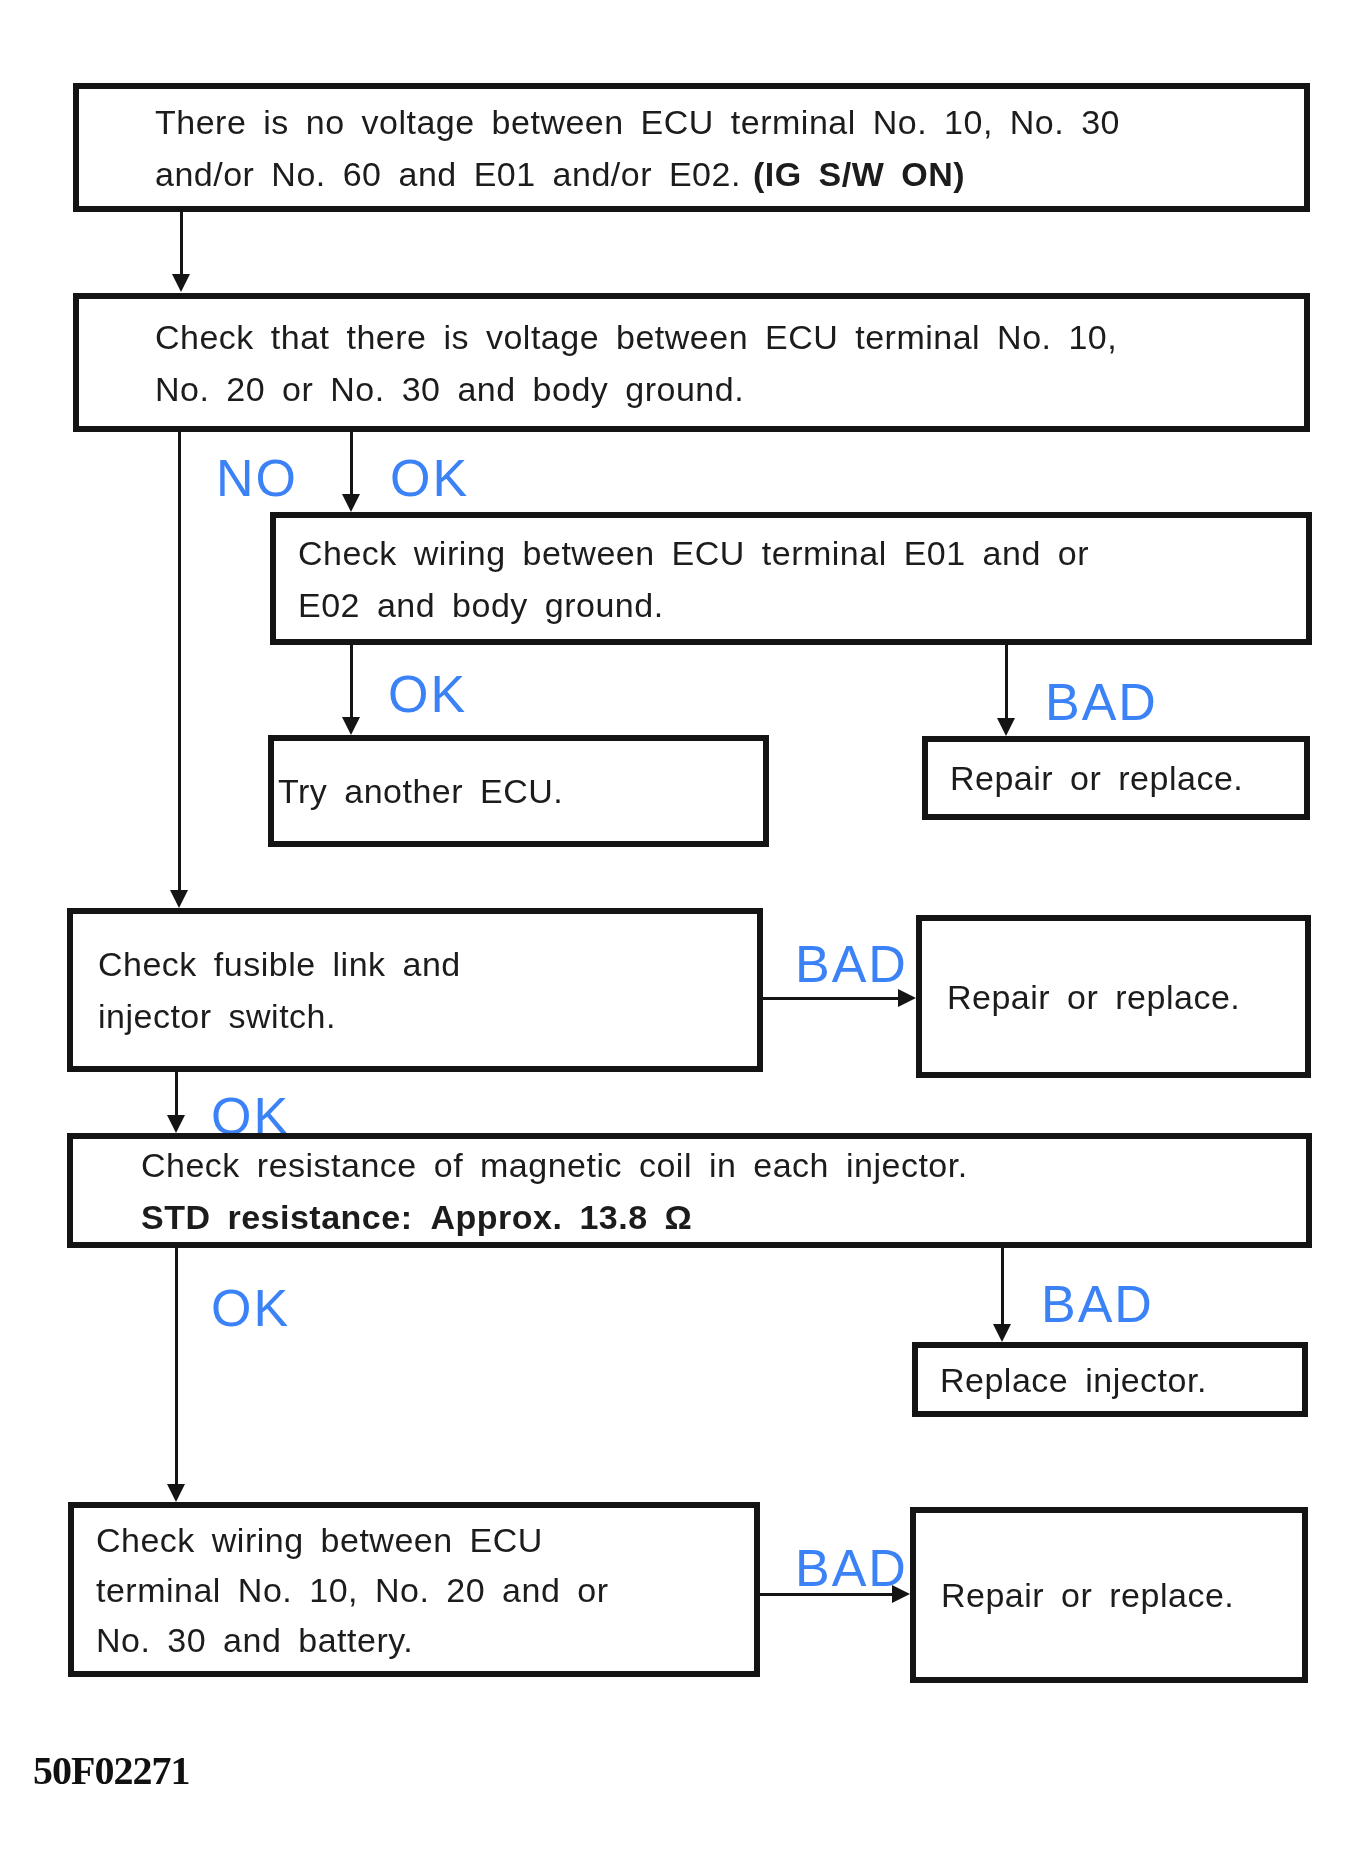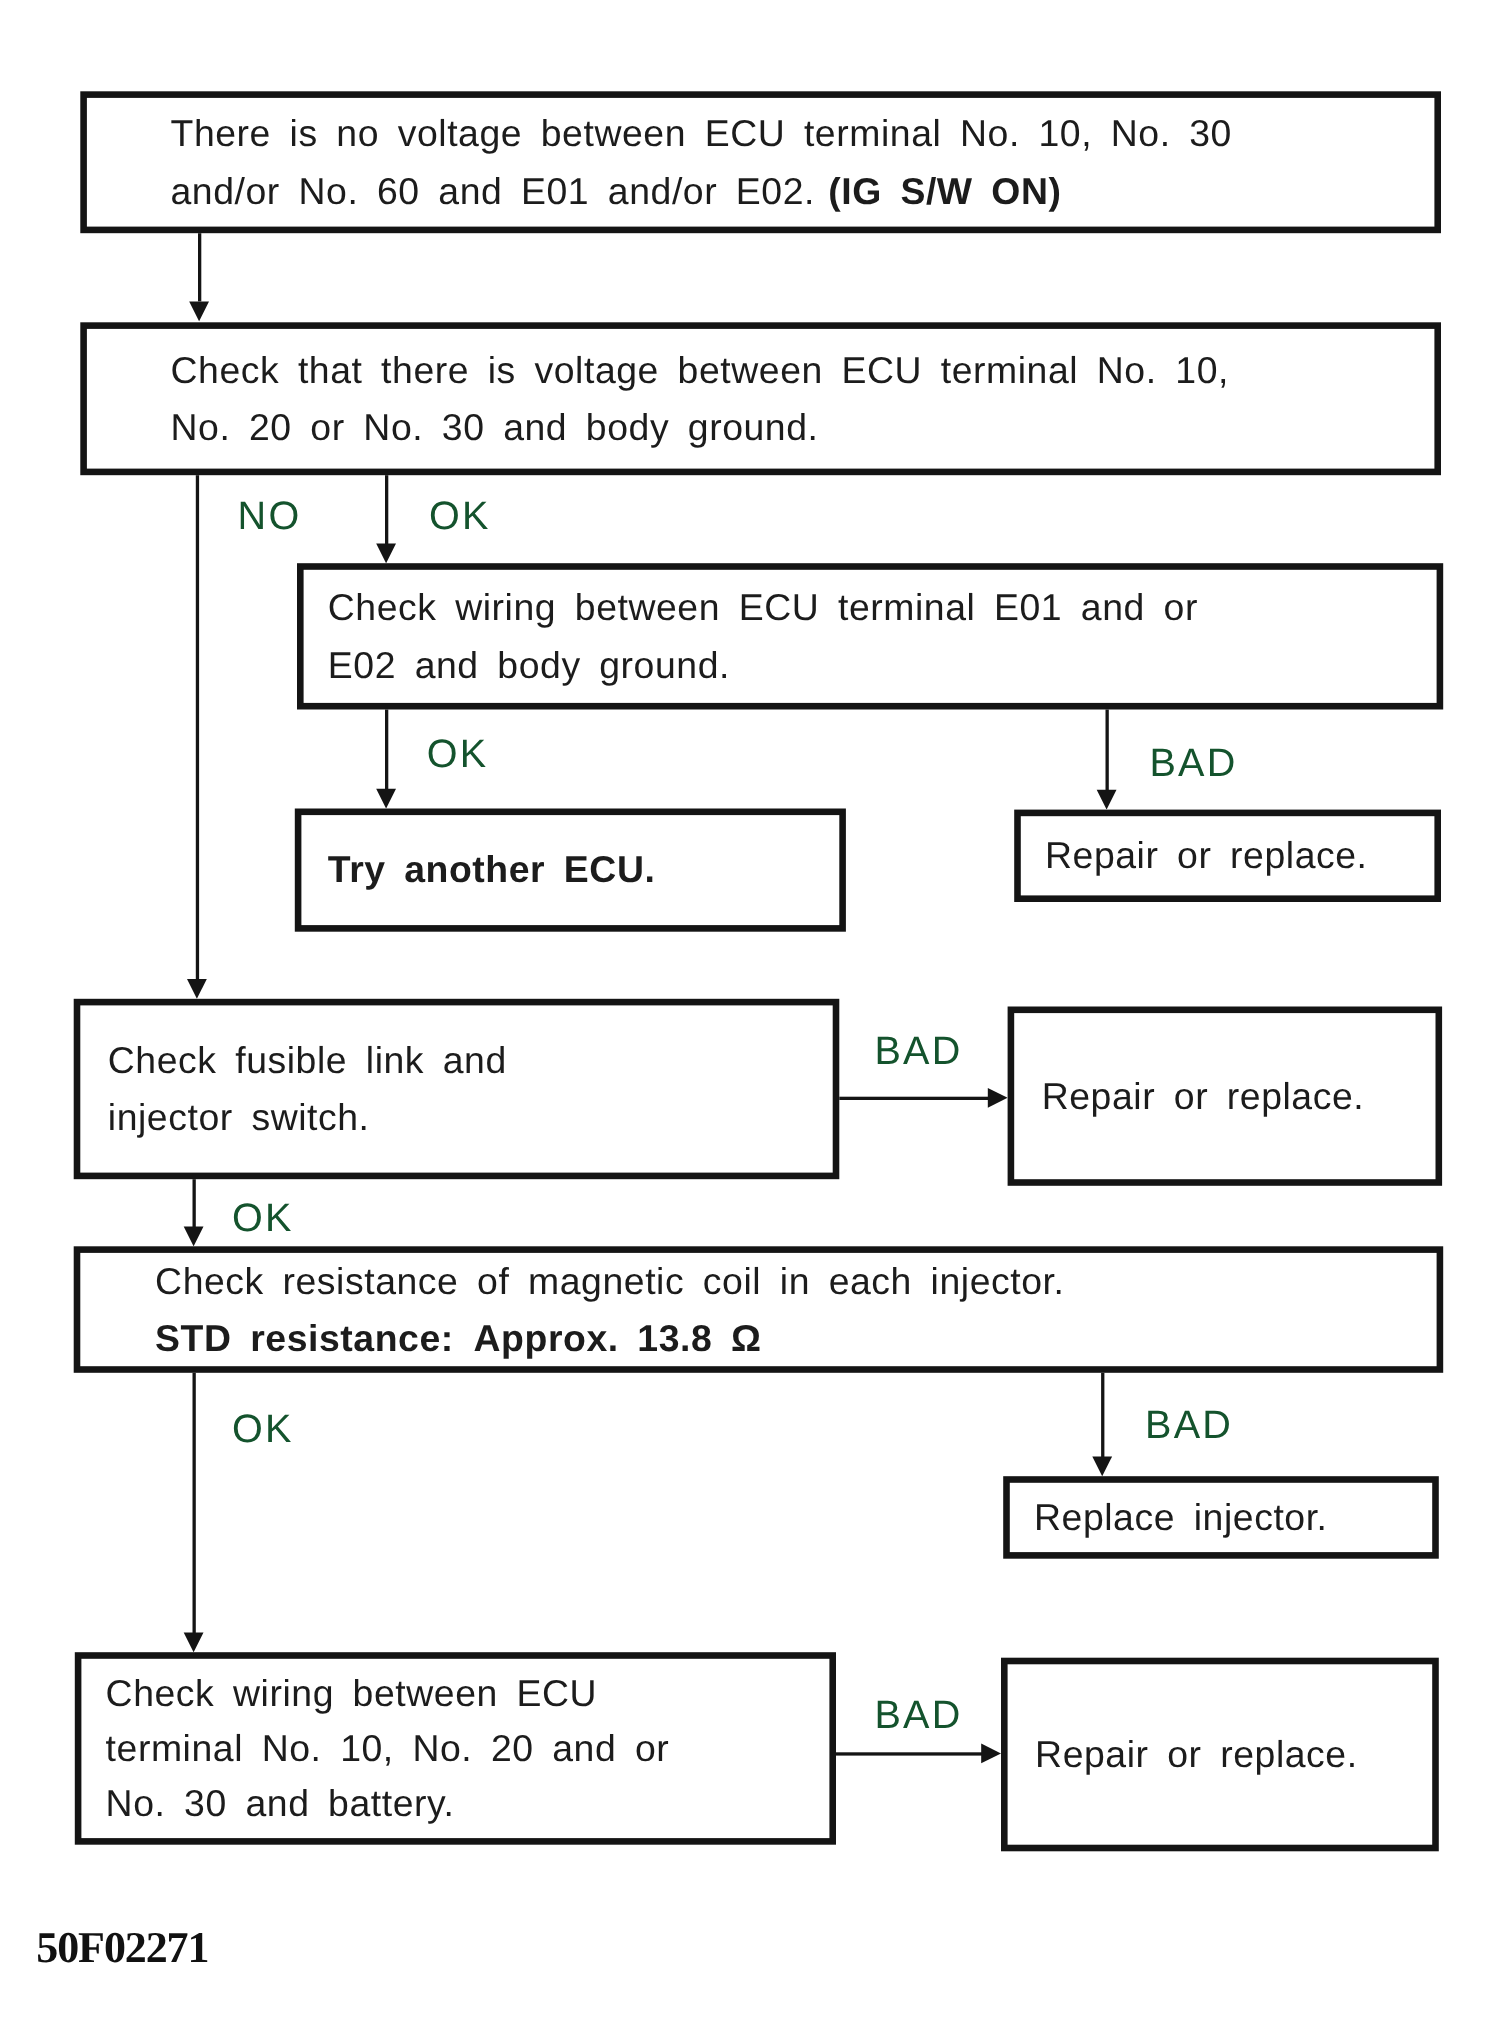--- a/index.html
+++ b/index.html
@@ -39,23 +39,23 @@
     border-top:18px solid #141414;
   }
   .ahead-right{
     position:absolute;width:0;height:0;
     border-top:9px solid transparent;
     border-bottom:9px solid transparent;
     border-left:18px solid #141414;
   }
   .blabel{
     position:absolute;
-    font-size:36px;
+    font-size:52px;
     letter-spacing:2px;
-    color:#14532d;
+    color:#3b82f6;
     white-space:nowrap;
   }
   .figcode{
     position:absolute;
     left:33px;top:1747px;
     font-family:Liberation Serif, serif;
     font-weight:700;
     font-size:40px;
     letter-spacing:-1px;
     color:#111111;
@@ -93,21 +93,21 @@
   </div>
 
   <div class="vline" style="left:350px;top:645px;height:74px;"></div>
   <div class="ahead-down" style="left:342px;top:717px;"></div>
   <div class="blabel" style="left:388px;top:664px;">OK</div>
 
   <div class="vline" style="left:1005px;top:645px;height:75px;"></div>
   <div class="ahead-down" style="left:997px;top:718px;"></div>
   <div class="blabel" style="left:1045px;top:672px;">BAD</div>
 
-  <div class="fbox" style="left:268px;top:735px;width:501px;height:112px;padding-left:24px;font-weight:bold;">
+  <div class="fbox" style="left:268px;top:735px;width:501px;height:112px;padding-left:4px;">
     <div class="ln">Try another ECU.</div>
   </div>
 
   <div class="fbox" style="left:922px;top:736px;width:388px;height:84px;padding-left:22px;">
     <div class="ln">Repair or replace.</div>
   </div>
 
   <div class="fbox" style="left:67px;top:908px;width:696px;height:164px;padding-left:25px;">
     <div class="ln">Check fusible link and</div>
     <div class="ln">injector switch.</div>

